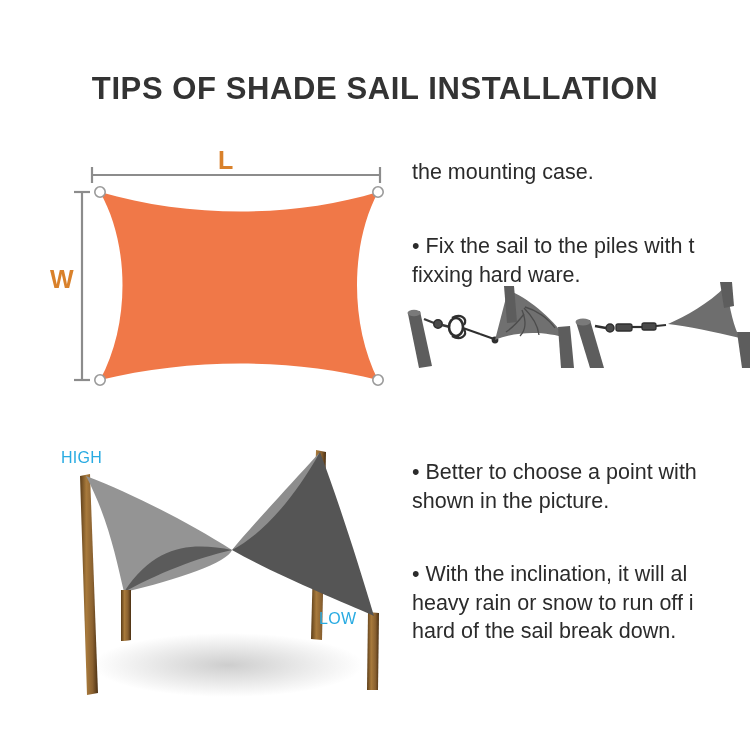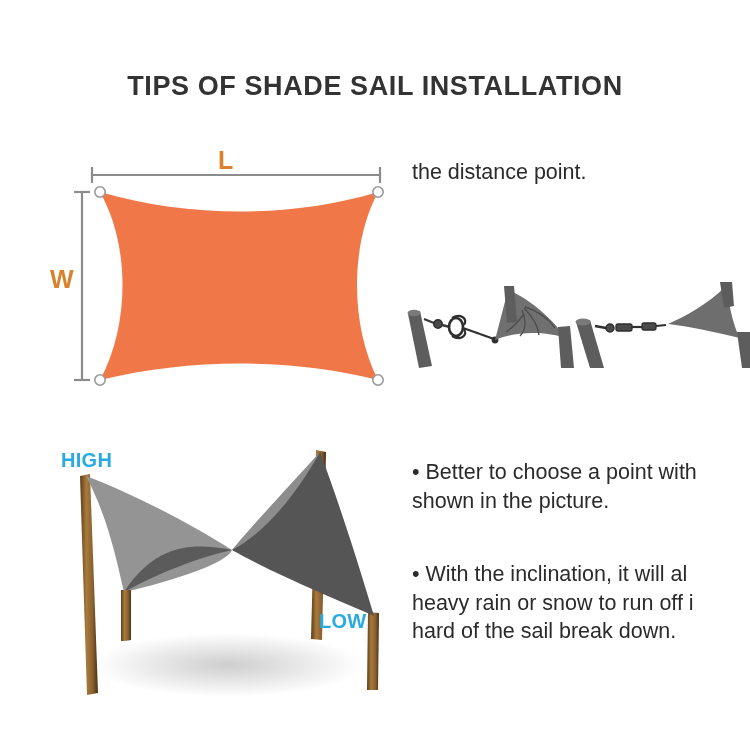--- a/index.html
+++ b/index.html
@@ -18,21 +18,21 @@
     overflow: hidden;
   }
 
   
   #title {
     position: absolute;
     left: 0;
     top: 72px;
     width: 750px;
     text-align: center;
-    font-size: 27px;
+    font-size: 31px;
     font-weight: bold;
     letter-spacing: 0.6px;
     color: #333333;
     line-height: 1.1;
     white-space: nowrap;
   }
 
   
   .bullet-block {
     position: absolute;
@@ -85,22 +85,22 @@
     left: 28px;
     top: 440px;
     width: 400px;
     height: 270px;
   }
 
   
   .callout {
     position: absolute;
     color: #29ABE2;
-    font-weight: bold;
-    font-size: 20px;
+    font-weight: normal;
+    font-size: 16px;
     line-height: 1;
     letter-spacing: 0.3px;
   }
   #callout-high { left: 61px;  top: 450px; }
   #callout-low  { left: 319px; top: 611px; }
 </style>
 </head>
 <body>
 
 <div id="page">
@@ -135,24 +135,33 @@
         <circle cx="318" cy="240" r="5.2" fill="#ffffff" stroke="#9a9a9a" stroke-width="1.6"></circle>
       </g>
     </svg>
   </div>
 
   <span id="label-L" class="dim-label">L</span>
   <span id="label-W" class="dim-label">W</span>
 
   <div class="bullet-block" style="left:412px; top:158px;">
     <span class="bullet-line">
-      <span>the distance point.</span>
-    </span>
-  </div>
-
+      <span>the mounting case.</span>
+    </span>
+  </div>
+
+  <div class="bullet-block" style="left:412px; top:232px;">
+    <span class="bullet-line">
+      <span class="bullet-dot">•</span>
+      <span>Fix the sail to the piles with t</span>
+    </span>
+    <span class="bullet-line">
+      <span>fixxing hard ware.</span>
+    </span>
+  </div>
 
   <div class="hw" id="hw-left">
     <svg width="182" height="86" viewBox="0 0 182 86">
 
       <g>
         <path d="M 10 32 L 22 29 L 34 84 L 21 86 Z" fill="#5d5d5d"></path>
         <ellipse cx="16" cy="31" rx="6.5" ry="3.2" fill="#7a7a7a"></ellipse>
       </g>
 
       <g fill="none" stroke="#3a3a3a" stroke-width="2.4">

